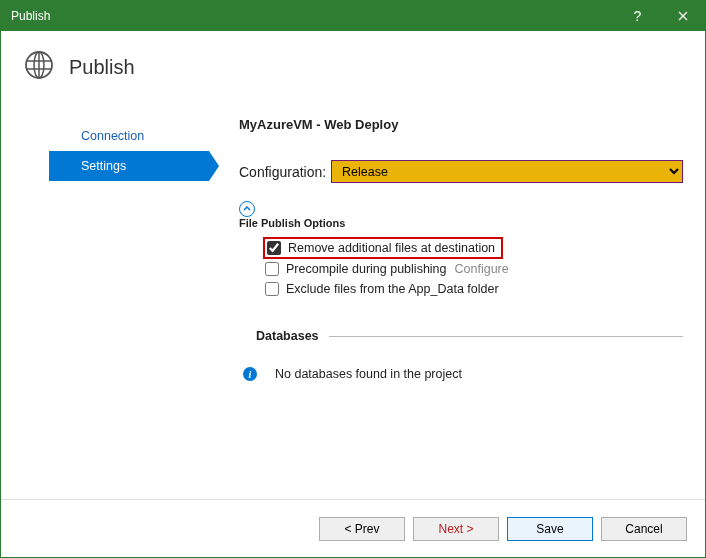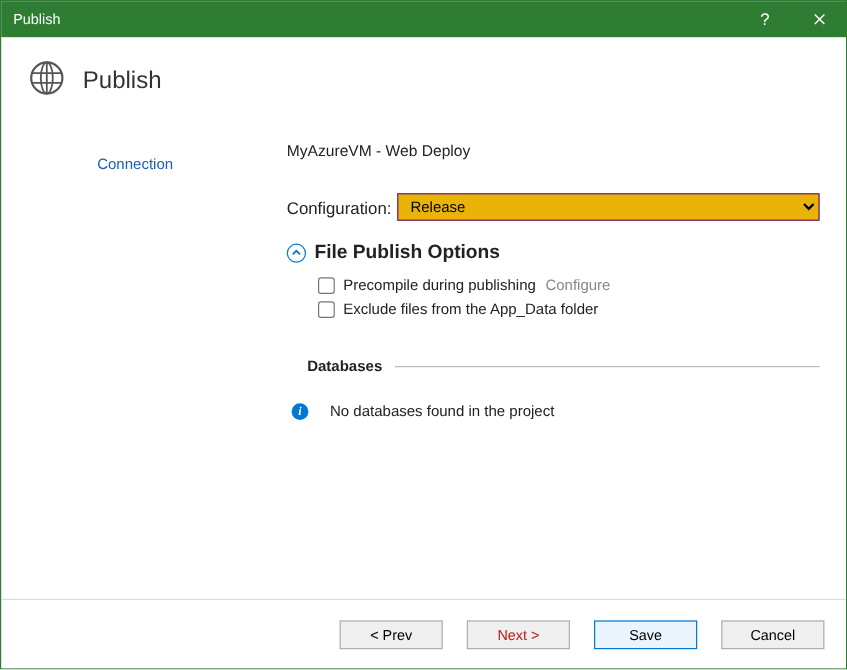--- a/index.html
+++ b/index.html
@@ -14,25 +14,25 @@
   .body { display: flex; height: calc(100% - 30px - 70px - 58px); }
   .sidebar { width: 160px; padding-top: 22px; margin-left: 48px; }
   .nav-item { font-size: 12.5px; padding: 8px 0 8px 32px; color: #1a5fb4; cursor: pointer; position: relative; }
   .nav-item.active { background: #0078d4; color: #fff; }
   .nav-item.active::after {
     content: ""; position: absolute; right: -10px; top: 0; width: 0; height: 0;
     border-top: 15px solid transparent; border-bottom: 15px solid transparent;
     border-left: 10px solid #0078d4;
   }
   .content { flex: 1; padding: 18px 22px 0 30px; }
-  .page-title { font-size: 13px; font-weight: 400; color: #222; margin-bottom: 28px; }
+  .page-title { font-size: 13px; font-weight: 700; color: #222; margin-bottom: 28px; }
   .row { display: flex; align-items: center; margin-bottom: 18px; }
   .row .lbl { width: 92px; font-size: 14px; color: #222; }
   .row select { flex: 1; font-size: 12.5px; height: 23px; border: 1px solid #701a75; background: #eab308; padding: 0 6px; }
-  .section-head { display: flex; align-items: center; font-size: 16px; font-weight: 700; color: #222; margin-bottom: 8px; }
+  .section-head { display: flex; font-size: 11px; font-weight: 700; color: #222; margin-bottom: 8px; flex-direction: column; }
   .collapse-btn {
     width: 16px; height: 16px; border: 1px solid #0078d4; border-radius: 50%;
     display: flex; align-items: center; justify-content: center; margin-right: 7px;
     color: #0078d4; font-size: 10px; cursor: pointer; padding-bottom:1px;
   }
   .options { padding-left: 24px; margin-bottom: 30px; }
   .opt { display: flex; align-items: center; font-size: 12.5px; color: #222; padding: 3px 0; }
   .opt input[type=checkbox] { width: 14px; height: 14px; margin: 0 7px 0 2px; accent-color: #333; }
   .opt.highlight { border: 2px solid #d30000; padding: 2px 6px 2px 0; width: fit-content; }
   .opt .cfg { color: #888; margin-left: 8px; font-size: 12.5px; cursor: pointer; }
@@ -41,21 +41,21 @@
   .db-head .line { flex: 1; height: 1px; background: #bbb; }
   .db-msg { display: flex; align-items: center; font-size: 12.5px; color: #222; padding-left: 4px; }
   .info-icon {
     width: 14px; height: 14px; border-radius: 50%; background: #0078d4; color: #fff;
     font-size: 10px; font-weight: 700; display: flex; align-items: center; justify-content: center;
     margin-right: 18px; font-style: italic; font-family: Georgia, serif;
   }
   .footer {
     position: absolute; bottom: 0; left: 0; right: 0; height: 58px;
     border-top: 1px solid #ddd; display: flex; align-items: center; justify-content: flex-end;
-    padding-right: 18px; gap: 20px;
+    padding-right: 18px; gap: 8px;
   }
   .footer button {
     width: 86px; height: 24px; font-size: 12px; border: 1px solid #adadad;
     background: #efefef; cursor: pointer;
   }
   .footer button.primary { border: 1px solid #0078d4; background: #eaf4fd; }
   .footer button:disabled { color: #b91c1c; }
   svg.globe { width: 32px; height: 32px; }
 </style>
 </head>
@@ -83,20 +83,23 @@
       </svg>
     </span>
     <h1>Publish</h1>
   </div>
 
   <div class="body">
     <div class="sidebar">
       <div class="nav-item">
         <span>Connection</span>
       </div>
+      <div class="nav-item active">
+        <span>Settings</span>
+      </div>
     </div>
 
     <div class="content">
       <div class="page-title">MyAzureVM - Web Deploy</div>
 
       <div class="row">
         <span class="lbl">Configuration:</span>
         <select>
           <option>Release</option>
         </select>
@@ -105,20 +108,24 @@
       <div class="section-head">
         <span class="collapse-btn">
           <svg width="8" height="8" viewBox="0 0 8 8">
               <path d="M1 5 L4 2 L7 5" fill="none" stroke="#0078d4" stroke-width="1.5"></path>
             </svg>
         </span>
         <span>File Publish Options</span>
       </div>
 
       <div class="options">
+        <label class="opt highlight">
+          <input type="checkbox" checked="" style="">
+          <span>Remove additional files at destination</span>
+        </label>
         <label class="opt">
           <input type="checkbox" style="">
           <span>Precompile during publishing</span>
           <span class="cfg">Configure</span>
         </label>
         <label class="opt">
           <input type="checkbox" style="">
           <span>Exclude files from the App_Data folder</span>
         </label>
       </div>

